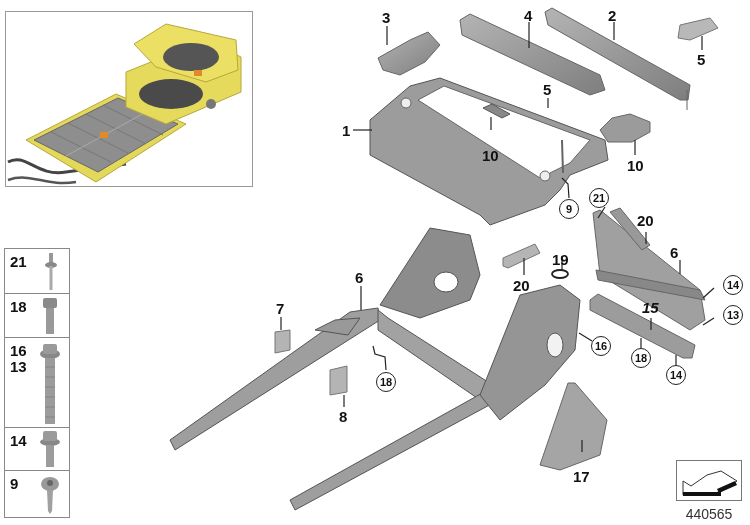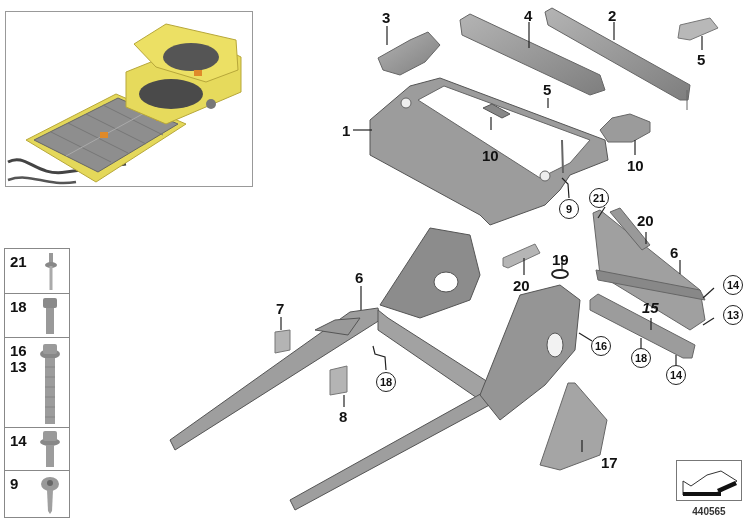--- a/index.html
+++ b/index.html
@@ -7,21 +7,21 @@
   .lbl { position:absolute; font-weight:bold; font-size:15px; color:#111; line-height:1; }
   .circ { position:absolute; width:20px; height:20px; border:1.3px solid #222; border-radius:50%; font-size:11px; font-weight:bold; color:#111; display:flex; align-items:center; justify-content:center; box-sizing:border-box; background:#fff; }
   svg.scene { position:absolute; left:0; top:0; }
   .thumb { position:absolute; left:5px; top:11px; width:248px; height:176px; border:1px solid #999; box-sizing:border-box; background:#fff; overflow:hidden; }
   .legend { position:absolute; left:4px; top:248px; width:66px; border:1px solid #888; box-sizing:border-box; background:#fff; }
   .cell { position:relative; border-bottom:1px solid #888; box-sizing:border-box; }
   .cell:last-child { border-bottom:none; }
   .cell .n { position:absolute; left:5px; top:5px; font-weight:bold; font-size:15px; color:#111; line-height:1.05; }
   .cell svg { position:absolute; }
   .ref { position:absolute; left:676px; top:460px; width:66px; height:41px; border:1px solid #777; box-sizing:border-box; background:#fff; }
-  .refnum { position:absolute; left:676px; top:506px; width:66px; text-align:center; font-size:10px; color:#333;font-weight:bold; }
+  .refnum { position:absolute; left:676px; top:506px; width:66px; text-align:center; font-size:14px; color:#333; }
 </style>
 </head>
 <body>
 
 <div class="thumb">
   <svg width="248" height="176" viewBox="0 0 248 176">
 
     <path d="M2 150 C20 140 30 165 60 160 L120 152" stroke="#444" stroke-width="3" fill="none"></path>
     <path d="M2 168 C25 160 40 175 70 170" stroke="#555" stroke-width="2.5" fill="none"></path>
 
@@ -140,21 +140,21 @@
 <div class="lbl" style="left:482px;top:148px;">10</div>
 <div class="lbl" style="left:627px;top:158px;">10</div>
 <div class="lbl" style="left:637px;top:213px;">20</div>
 <div class="lbl" style="left:670px;top:245px;">6</div>
 <div class="lbl" style="left:552px;top:252px;">19</div>
 <div class="lbl" style="left:513px;top:278px;">20</div>
 <div class="lbl" style="left:355px;top:270px;">6</div>
 <div class="lbl" style="left:276px;top:301px;">7</div>
 <div class="lbl" style="left:339px;top:409px;">8</div>
 <div class="lbl" style="left:642px;top:300px;font-style:italic;">15</div>
-<div class="lbl" style="left:573px;top:455px;margin-left:28px;">17</div>
+<div class="lbl" style="left:573px;top:469px;">17</div>
 
 <div class="circ" style="left:559px;top:199px;">9</div>
 <div class="circ" style="left:589px;top:188px;">21</div>
 <div class="circ" style="left:723px;top:275px;">14</div>
 <div class="circ" style="left:723px;top:305px;">13</div>
 <div class="circ" style="left:591px;top:336px;">16</div>
 <div class="circ" style="left:631px;top:348px;">18</div>
 <div class="circ" style="left:666px;top:365px;">14</div>
 <div class="circ" style="left:376px;top:372px;">18</div>
 

